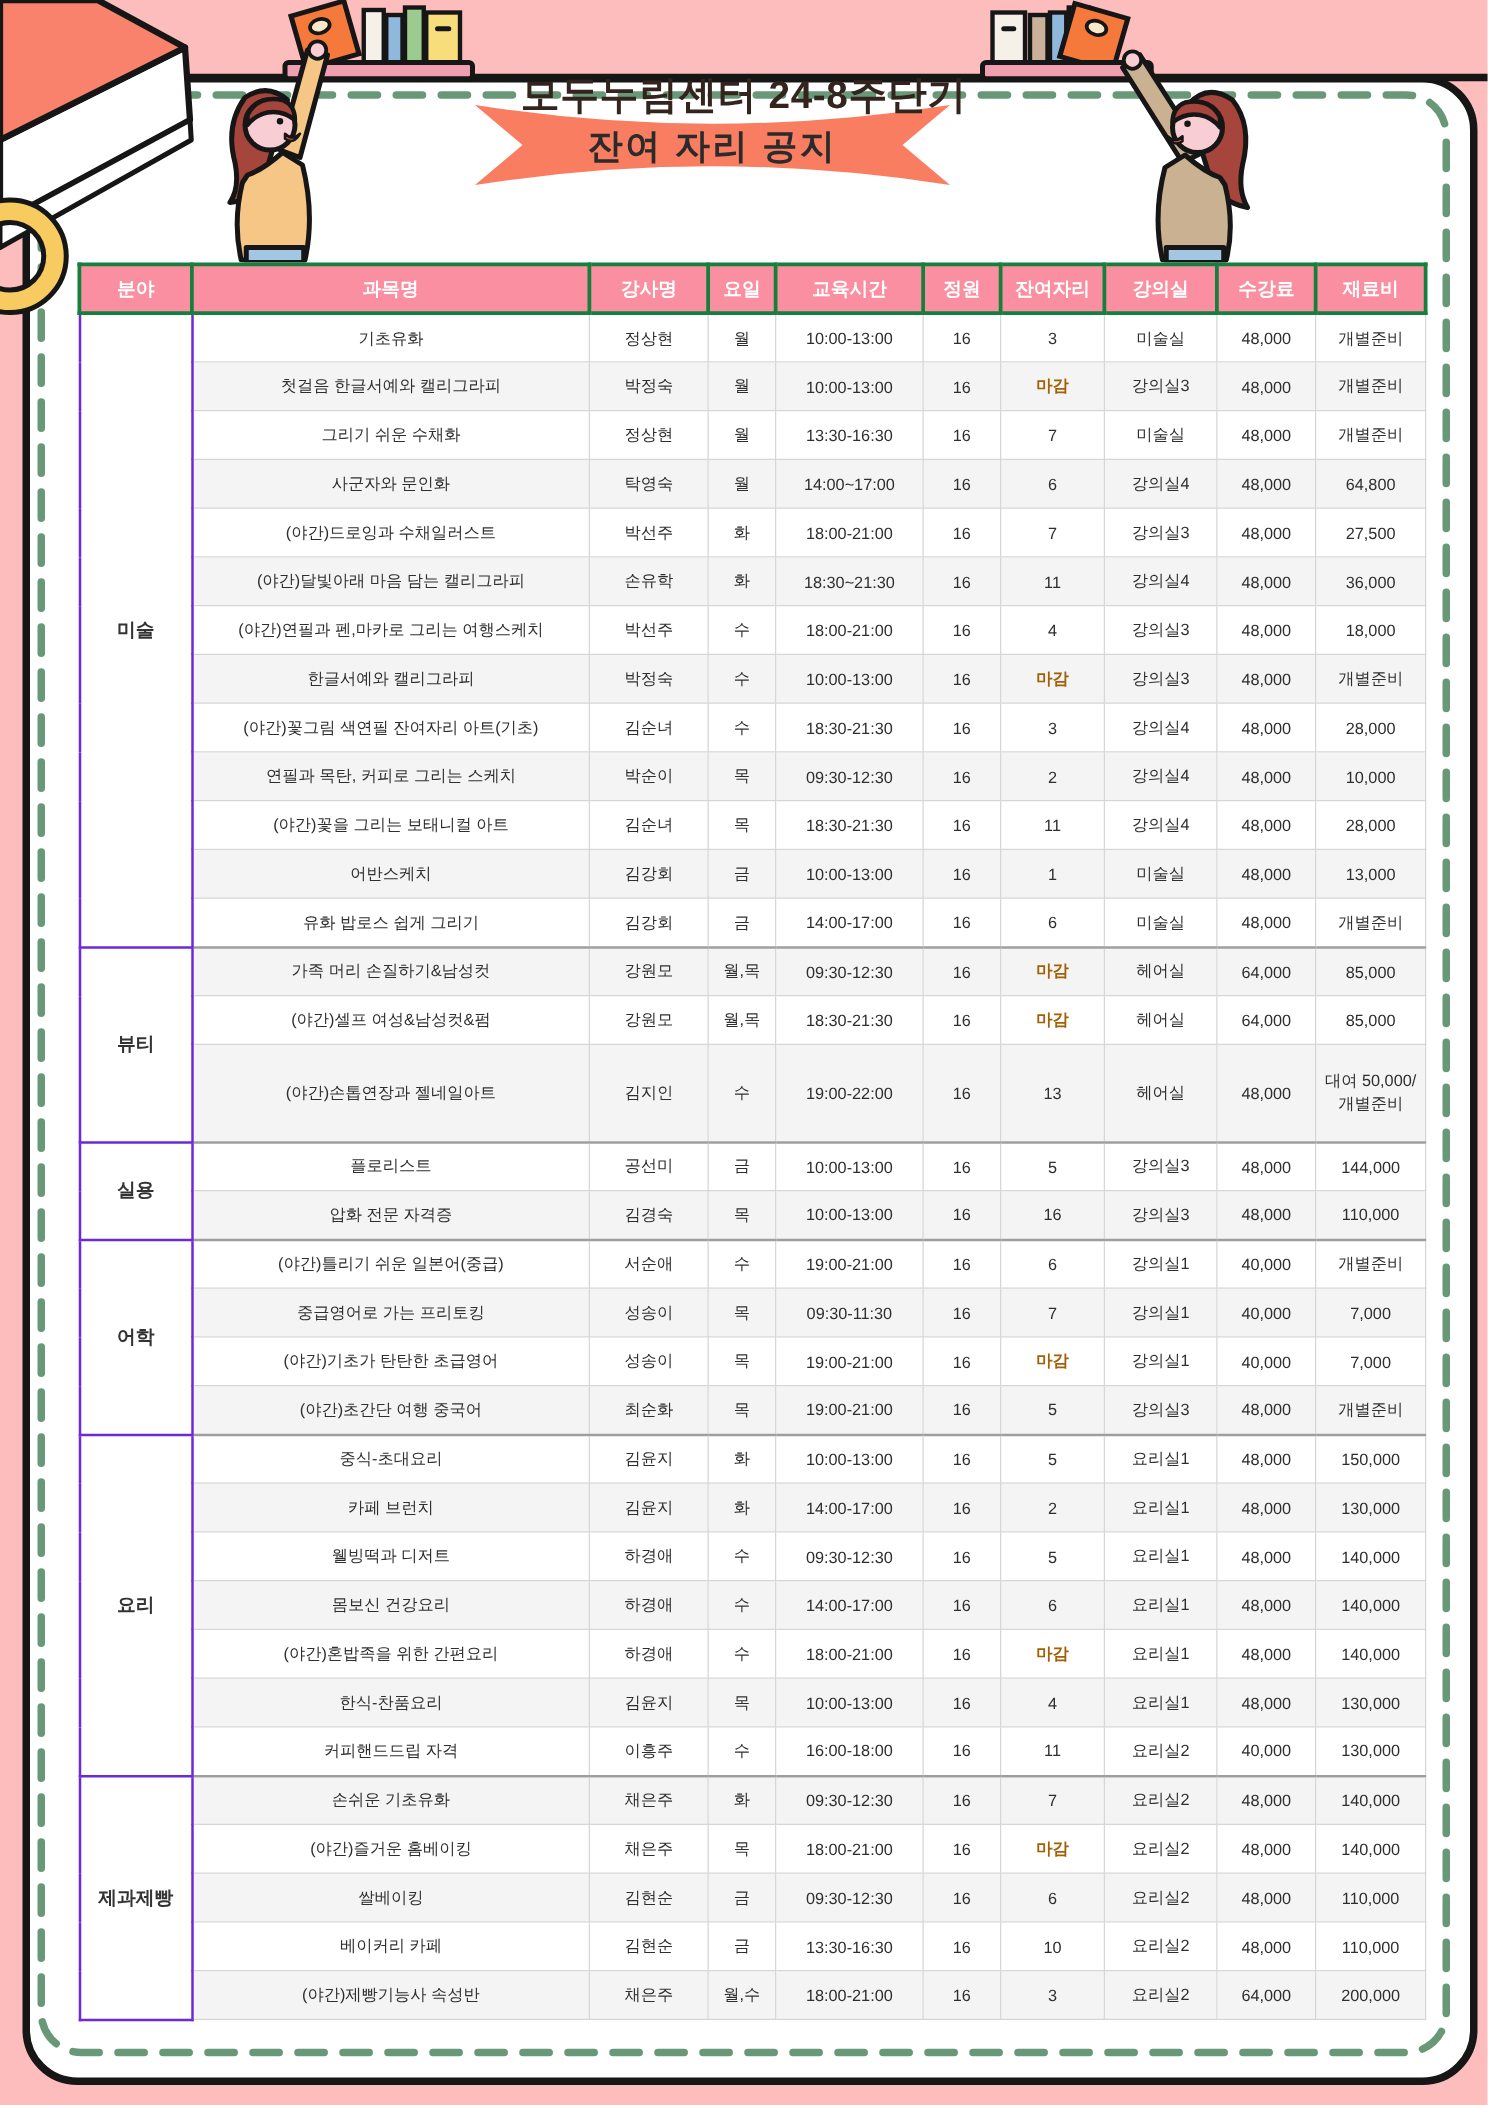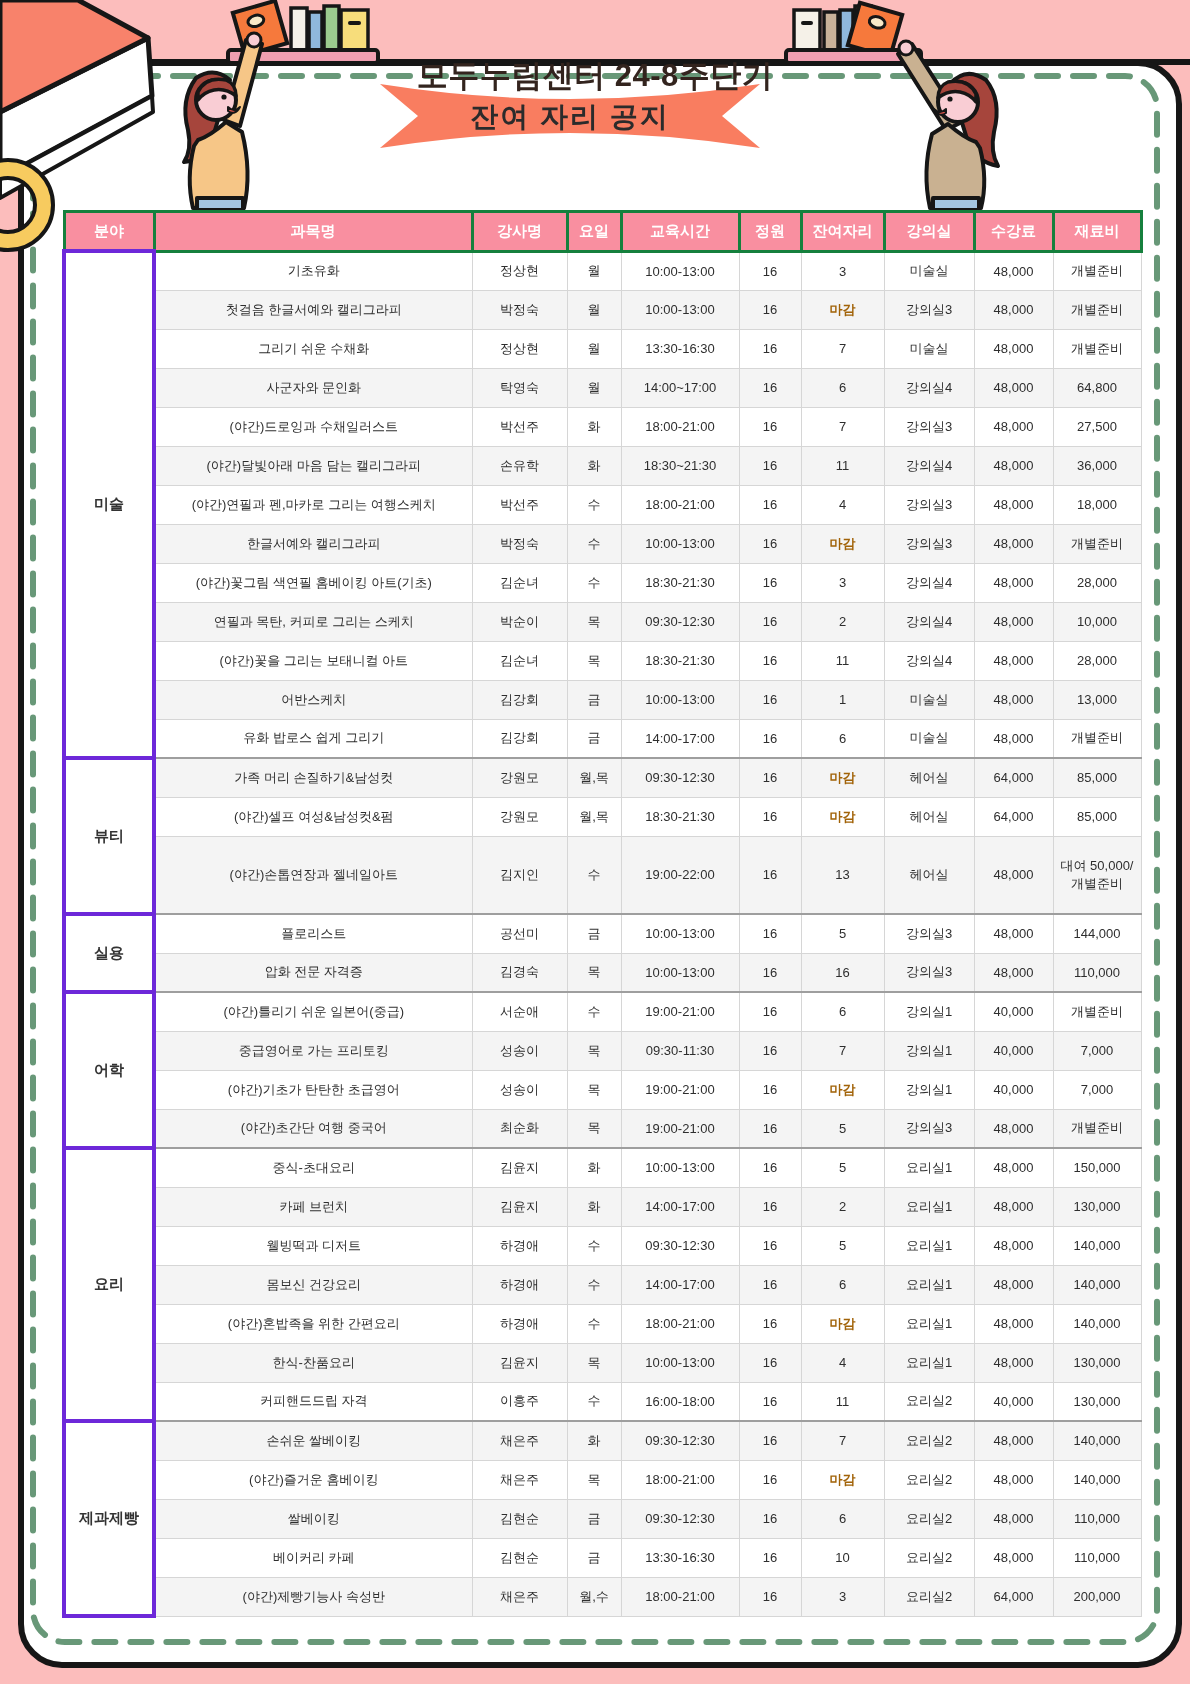--- a/index.html
+++ b/index.html
@@ -39,21 +39,21 @@
   }
   .schedule td{
     border:1px solid #D6D6D6;font-size:13px;color:#2E2E2E;font-weight:500;
     text-align:center;vertical-align:middle;padding:2px 4px;background:#fff;
     overflow:hidden;
   }
   .schedule tbody tr{height:39px;}
   .schedule tr.alt td{background:#F4F4F4;}
   .schedule td.cat{
     background:#ffffff !important;font-size:15px;font-weight:bold;color:#333;
-    border:4px solid #6d28d9;
+    border:2px solid #6d28d9;
   }
   .schedule tr.cat-first td{border-top:2px solid #9E9E9E;}
   .schedule td.closed{color:#a16207;font-weight:bold;}
   .schedule td.course{font-weight:400;}
 </style>
 </head>
 <body>
 
 <div class="shelf-line"></div>
 
@@ -252,21 +252,21 @@
         <td>박정숙</td>
         <td>수</td>
         <td>10:00-13:00</td>
         <td>16</td>
         <td class="closed">마감</td>
         <td>강의실3</td>
         <td>48,000</td>
         <td>개별준비</td>
       </tr>
       <tr>
-        <td class="course">(야간)꽃그림 색연필 홈베이킹 아트(기초)</td>
+        <td class="course">(야간)꽃그림 색연필 잔여자리 아트(기초)</td>
         <td>김순녀</td>
         <td>수</td>
         <td>18:30-21:30</td>
         <td>16</td>
         <td>3</td>
         <td>강의실4</td>
         <td>48,000</td>
         <td>28,000</td>
       </tr>
       <tr class="alt">
@@ -488,21 +488,21 @@
         <td>수</td>
         <td>16:00-18:00</td>
         <td>16</td>
         <td>11</td>
         <td>요리실2</td>
         <td>40,000</td>
         <td>130,000</td>
       </tr>
       <tr class="alt cat-first">
         <td class="cat" rowspan="5">제과제빵</td>
-        <td class="course">손쉬운 쌀베이킹</td>
+        <td class="course">손쉬운 기초유화</td>
         <td>채은주</td>
         <td>화</td>
         <td>09:30-12:30</td>
         <td>16</td>
         <td>7</td>
         <td>요리실2</td>
         <td>48,000</td>
         <td>140,000</td>
       </tr>
       <tr>

